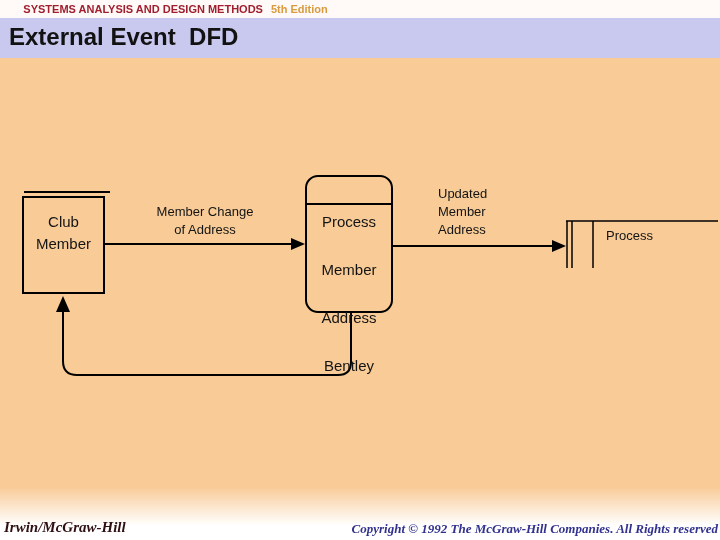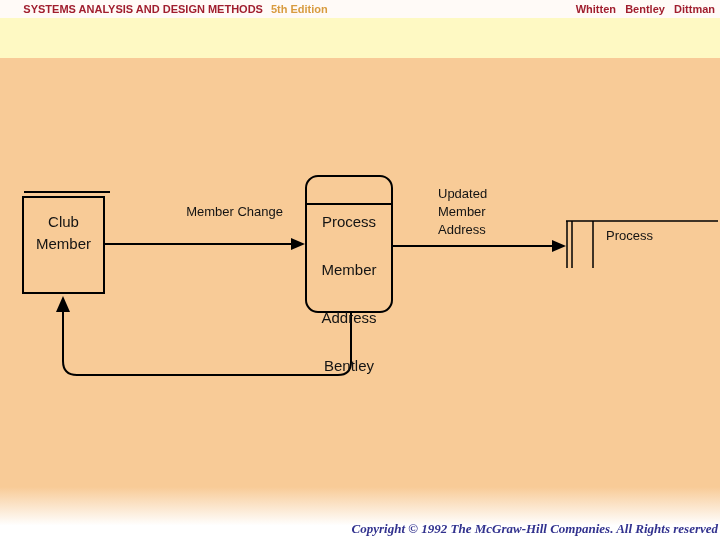--- a/index.html
+++ b/index.html
@@ -43,21 +43,21 @@
   }
   .process-box{
     position:absolute;left:305px;top:175px;width:88px;height:138px;
     border:2px solid #000;border-radius:13px;box-sizing:border-box;
   }
   .process-id{height:26px;border-bottom:2px solid #000;}
   .process-name{
     display:flex;flex-direction:column;align-items:center;
     padding-top:7px;font-size:15px;line-height:20px;color:#141414;gap:28px;
   }
-  .flow1-label{left:127px;top:203px;width:156px;text-align:right;}
+  .flow1-label{left:127px;top:203px;width:156px;text-align:center;}
   .flow2-label{left:438px;top:185px;text-align:left;}
   .ds-label{left:606px;top:227px;}
   .return-label{left:81px;top:357px;width:270px;white-space:nowrap;}
   
   .footer-left{
     position:absolute;left:4px;top:519px;
     font-family:"Liberation Serif",serif;font-style:italic;font-weight:bold;
     font-size:15px;color:#2e0f12;
   }
   .footer-right{
@@ -68,23 +68,25 @@
 </style>
 </head>
 <body>
 
 <div class="slide">
 
   <div class="top-bar">
     <div>
       <span class="book-title">SYSTEMS ANALYSIS AND DESIGN METHODS</span><span class="edition">5th Edition</span>
     </div>
-    <div class="authors">Whitten   Bentley   Dittman</div>
   </div>
 
+  <div class="title-band">
+    <div class="title">External Event  DFD</div>
+  </div>
 
   <div class="canvas"></div>
 
   <svg class="connectors" viewBox="0 0 720 540" xmlns="http://www.w3.org/2000/svg">
 
     <path d="M24,192 L110,192" stroke="#000" stroke-width="2" fill="none"></path>
 
     <path d="M105,244 L292,244" stroke="#000" stroke-width="2" fill="none"></path>
     <polygon points="291,238 305,244 291,250" fill="#000"></polygon>
 
@@ -100,20 +102,21 @@
     <path d="M593,221 L593,268" stroke="#000" stroke-width="1.5" fill="none"></path>
   </svg>
 
   <div class="club-box">
     <span>Club</span>
     <span>Member</span>
   </div>
 
   <div class="dfd-text flow1-label">
     <div>Member Change</div>
+    <div>of Address</div>
   </div>
 
   <div class="process-box">
     <div class="process-id"></div>
     <div class="process-name">
       <span>Process</span>
       <span>Member</span>
       <span>Address</span>
       <span>Bentley</span>
     </div>
@@ -121,15 +124,16 @@
 
   <div class="dfd-text flow2-label">
     <div>Updated</div>
     <div>Member</div>
     <div>Address</div>
   </div>
 
   <div class="dfd-text ds-label">Process</div>
 
 
+  <div class="footer-left">Irwin/McGraw-Hill</div>
   <div class="footer-right">Copyright © 1992 The McGraw-Hill Companies. All Rights reserved</div>
 
 </div>
 
 </body></html>

